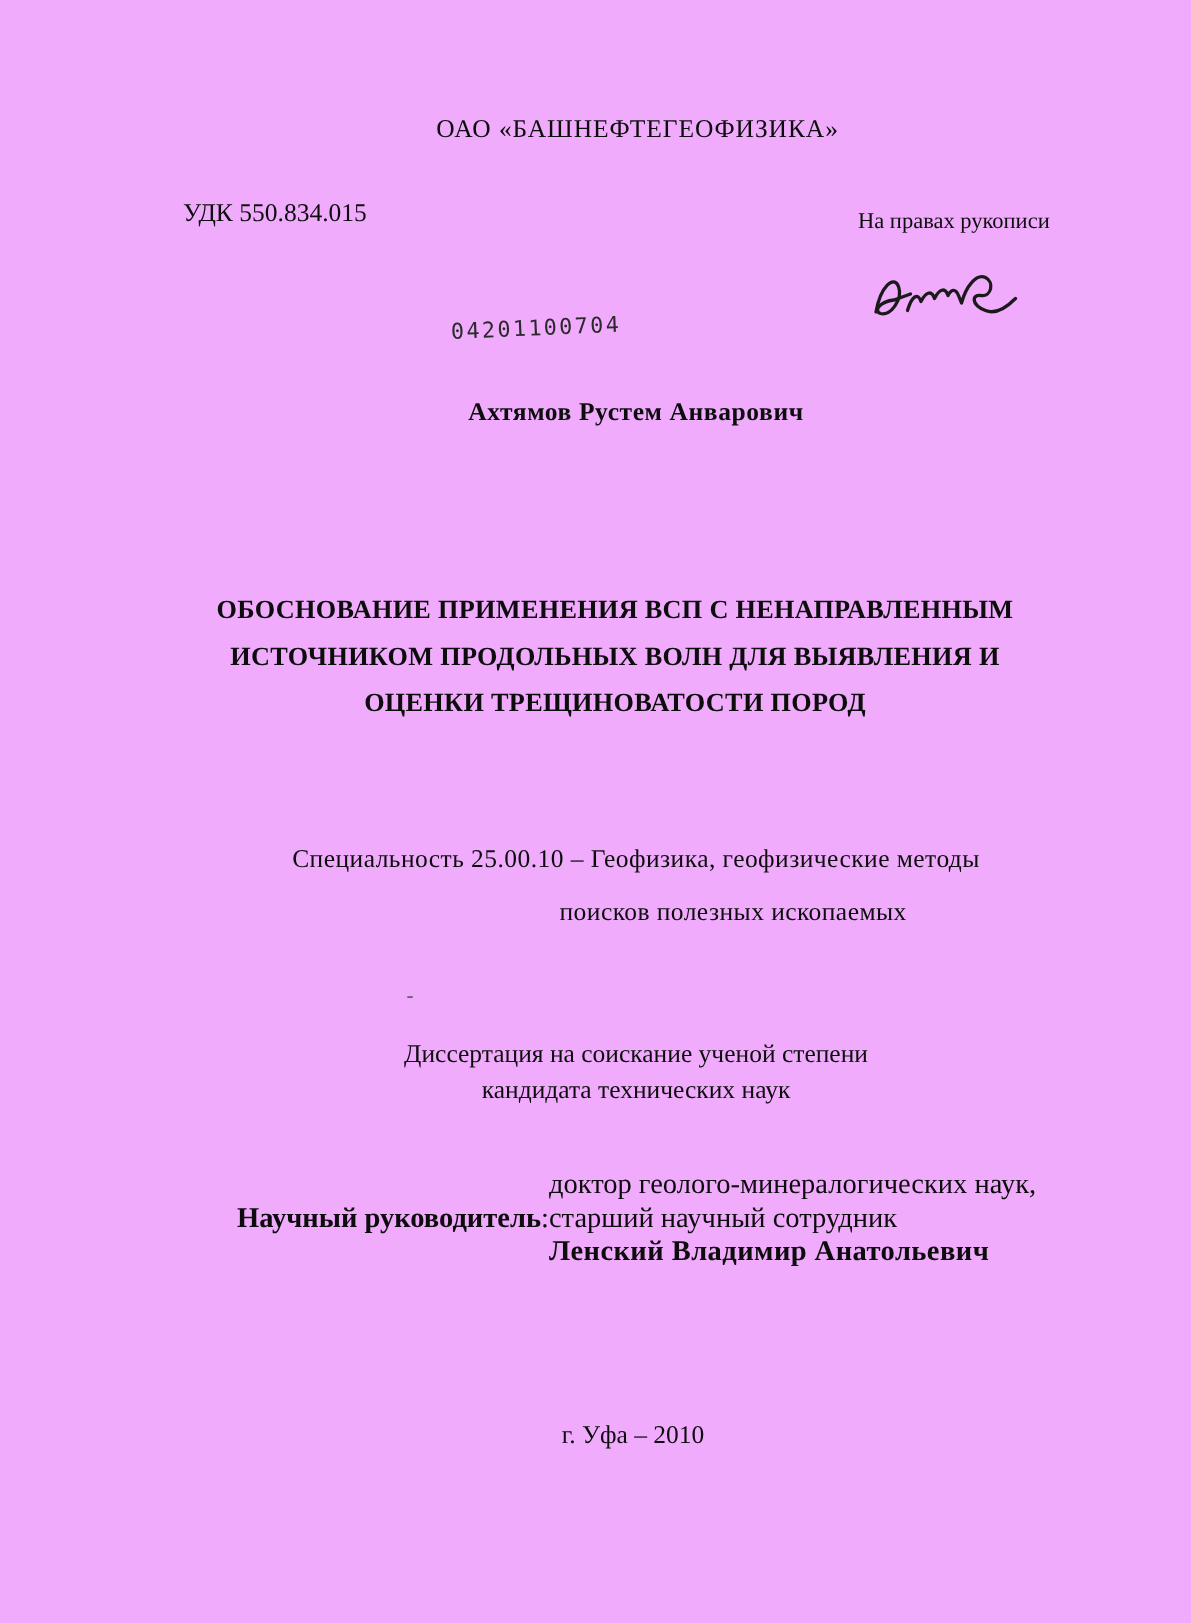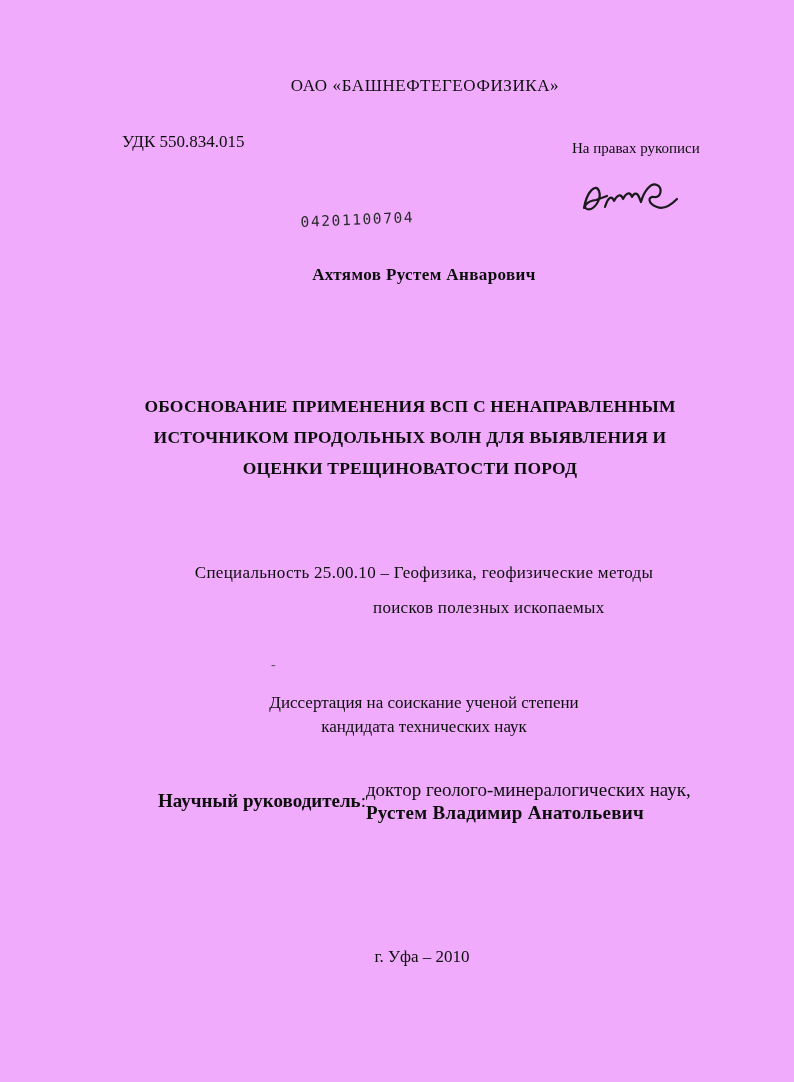--- a/index.html
+++ b/index.html
@@ -150,19 +150,20 @@
     <div>Диссертация на соискание ученой степени</div>
     <div>кандидата технических наук</div>
   </div>
 
   <div class="abs supervisor">
     <div class="sup-label-wrap">
       <span class="sup-label">Научный руководитель</span><span>:</span>
     </div>
     <div class="sup-col">
       <div>доктор геолого-минералогических наук,</div>
-      <div class="sup-name">Рустем Владимир Анатольевич</div>
+      <div>старший научный сотрудник</div>
+      <div class="sup-name">Ленский Владимир Анатольевич</div>
     </div>
   </div>
 
   <div class="centerline city">г. Уфа – 2010</div>
 
 </div>
 
 </body></html>

